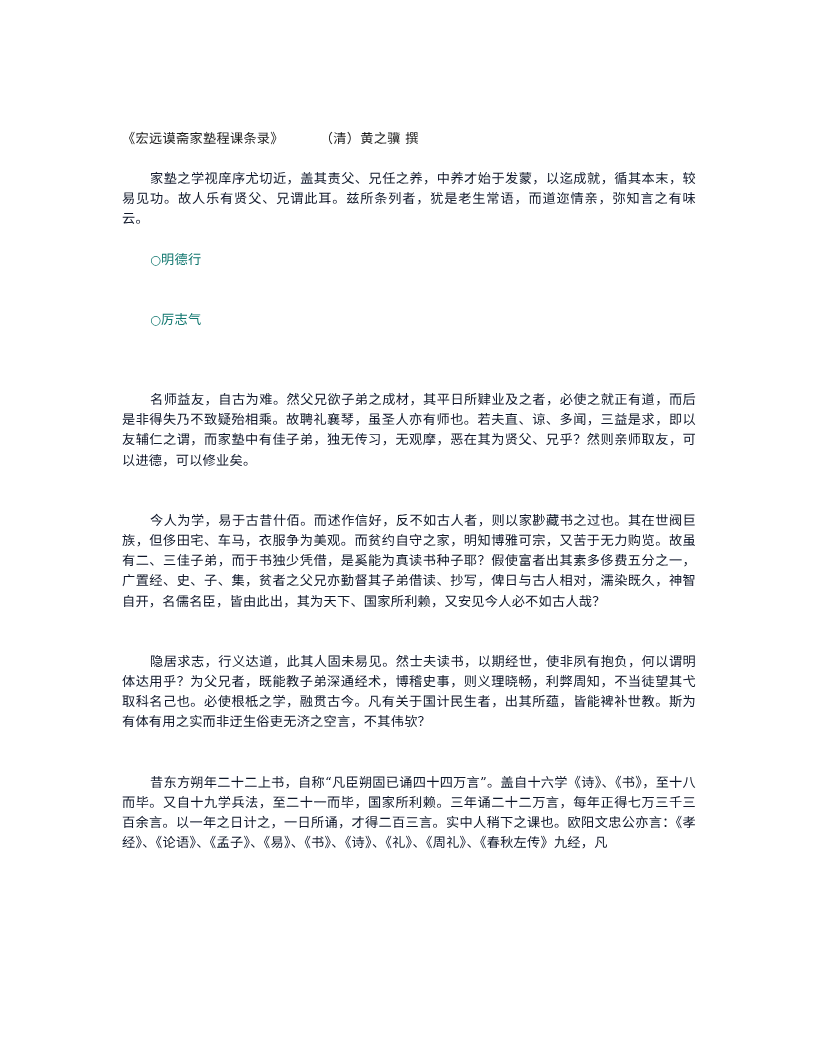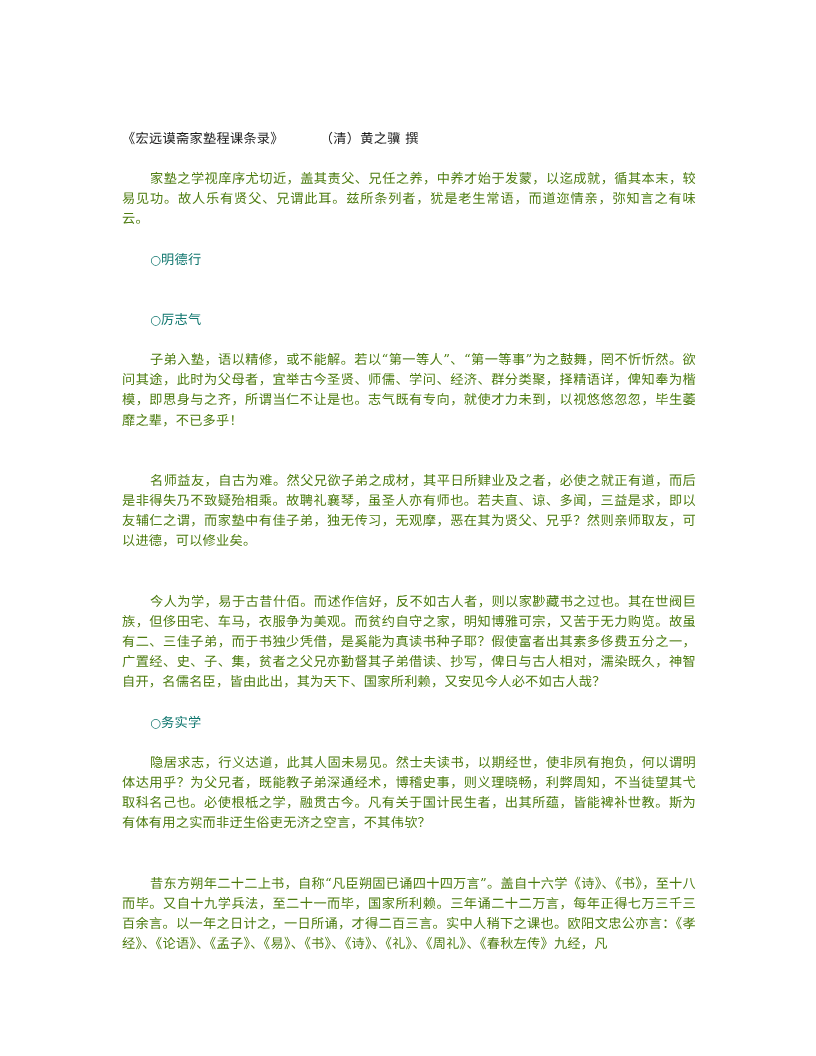--- a/index.html
+++ b/index.html
@@ -45,21 +45,21 @@
     height: 20px;
   }
   .para {
     font-size: 13.2px;
     line-height: 20.2px;
     text-align: justify;
     text-justify: inter-character;
     text-indent: 28px;
     margin: 0;
     letter-spacing: 0.25px;
-    color: #4d7c0f;
+    color: #0f172a;
     hyphens: none;
     word-break: break-all;
   }
   .section-head {
     font-size: 13.2px;
     line-height: 20.2px;
     margin: 0;
     text-indent: 28px;
     letter-spacing: 0.25px;
     color: #0f766e;
@@ -87,32 +87,30 @@
 
     <p class="para">家塾之学视庠序尤切近，盖其责父、兄任之养，中养才始于发蒙，以迄成就，循其本末，较易见功。故人乐有贤父、兄谓此耳。兹所条列者，犹是老生常语，而道迩情亲，弥知言之有味云。</p>
 
     <div class="head-gap-top"></div>
     <p class="section-head"><span class="head-marker">○</span><span>明德行</span></p>
     <div class="head-gap-bottom"></div>
 
     <div class="head-gap-top"></div>
     <p class="section-head"><span class="head-marker">○</span><span>厉志气</span></p>
     <div class="head-gap-bottom"></div>
-    <p class="para">子弟入塾，语以精修，或不能解。若以“第一等人”、“第一等事”为之鼓舞，罔不忻忻然。欲问其途，此时为父母者，宜举古今圣贤、师儒、学问、经济、群分类聚，择精语详，俾知奉为楷模，即思身与之齐，所谓当仁不让是也。志气既有专向，就使才力未到，以视悠悠忽忽，毕生萎靡之辈，不已多乎！</p>
 
     <div class="head-gap-top"></div>
     <div class="head-gap-bottom"></div>
     <p class="para">名师益友，自古为难。然父兄欲子弟之成材，其平日所肄业及之者，必使之就正有道，而后是非得失乃不致疑殆相乘。故聘礼襄琴，虽圣人亦有师也。若夫直、谅、多闻，三益是求，即以友辅仁之谓，而家塾中有佳子弟，独无传习，无观摩，恶在其为贤父、兄乎？然则亲师取友，可以进德，可以修业矣。</p>
 
     <div class="head-gap-top"></div>
     <div class="head-gap-bottom"></div>
     <p class="para">今人为学，易于古昔什佰。而述作信好，反不如古人者，则以家尠藏书之过也。其在世阀巨族，但侈田宅、车马，衣服争为美观。而贫约自守之家，明知博雅可宗，又苦于无力购览。故虽有二、三佳子弟，而于书独少凭借，是奚能为真读书种子耶？假使富者出其素多侈费五分之一，广置经、史、子、集，贫者之父兄亦勤督其子弟借读、抄写，俾日与古人相对，濡染既久，神智自开，名儒名臣，皆由此出，其为天下、国家所利赖，又安见今人必不如古人哉？</p>
 
     <div class="head-gap-top"></div>
-    <p class="section-head"><span class="head-marker">○</span><span>务实学</span></p>
     <div class="head-gap-bottom"></div>
     <p class="para">隐居求志，行义达道，此其人固未易见。然士夫读书，以期经世，使非夙有抱负，何以谓明体达用乎？为父兄者，既能教子弟深通经术，博稽史事，则义理晓畅，利弊周知，不当徒望其弋取科名己也。必使根柢之学，融贯古今。凡有关于国计民生者，出其所蕴，皆能裨补世教。斯为有体有用之实而非迂生俗吏无济之空言，不其伟欤？</p>
 
     <div class="head-gap-top"></div>
     <div class="head-gap-bottom"></div>
     <p class="para">昔东方朔年二十二上书，自称“凡臣朔固已诵四十四万言”。盖自十六学《诗》、《书》，至十八而毕。又自十九学兵法，至二十一而毕，国家所利赖。三年诵二十二万言，每年正得七万三千三百余言。以一年之日计之，一日所诵，才得二百三言。实中人稍下之课也。欧阳文忠公亦言：《孝经》、《论语》、《孟子》、《易》、《书》、《诗》、《礼》、《周礼》、《春秋左传》九经，凡</p>
 
   </div>
 </div>
 

